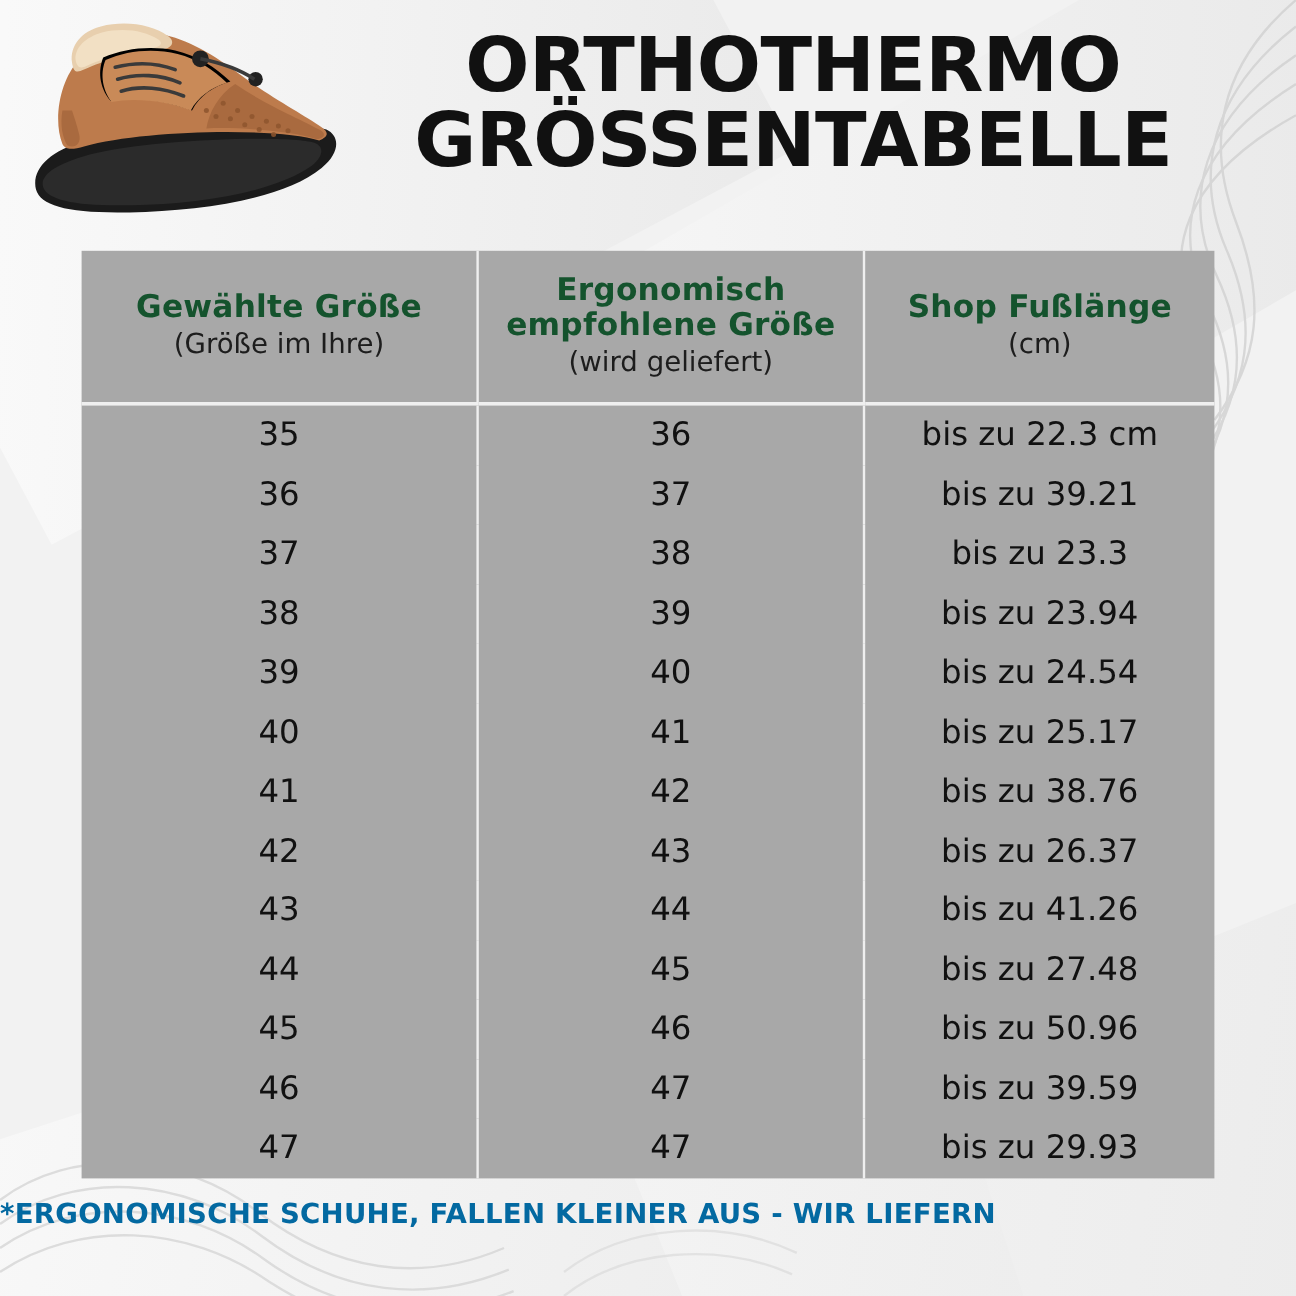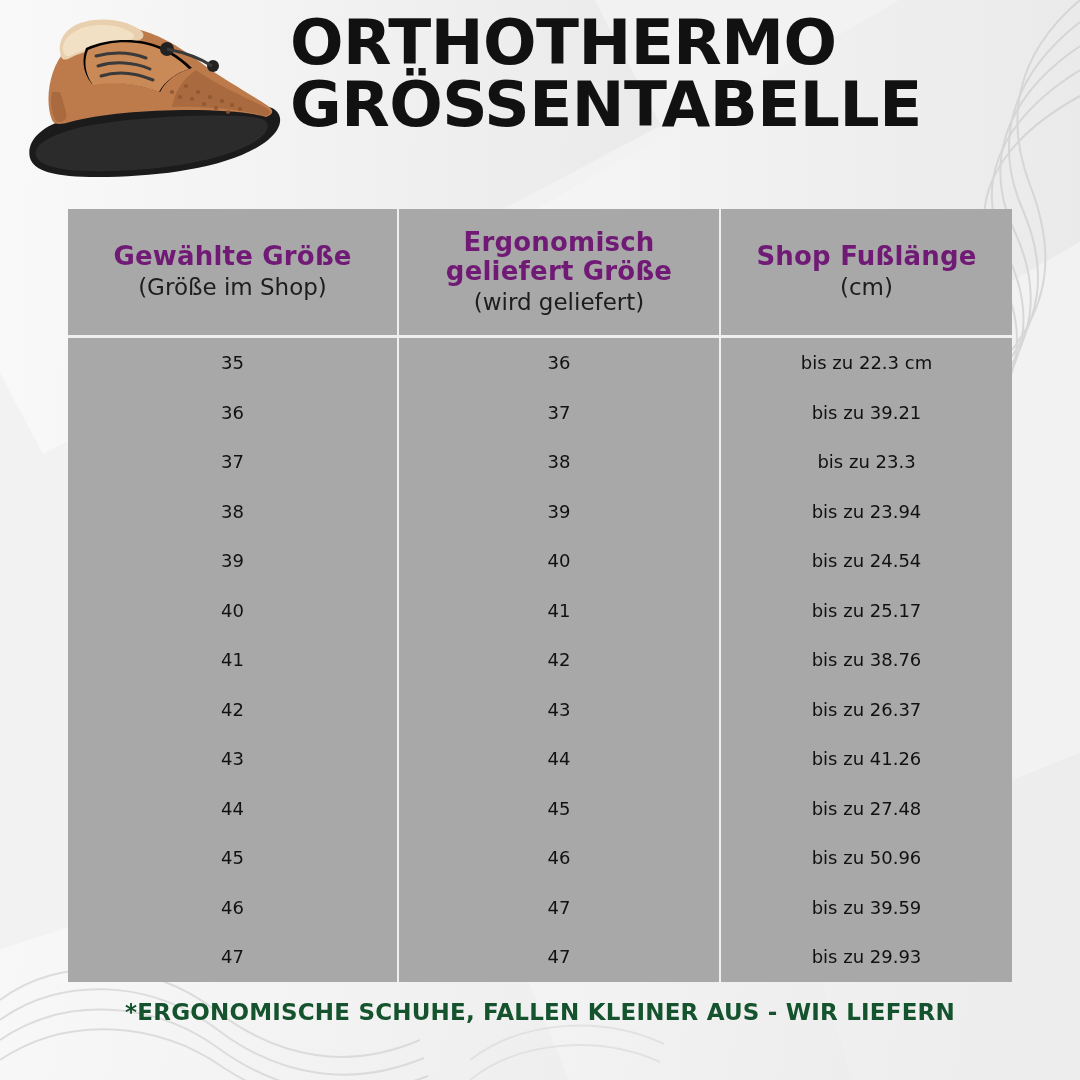--- a/index.html
+++ b/index.html
@@ -69,22 +69,22 @@
   }
   .shoe-wrap {
     width: 290px;
     height: 190px;
     position: relative;
     flex: none;
   }
   .title-wrap {
     flex: 1;
     padding-right: 48px;
-    padding-top: 12px;
-    text-align: left;
+    padding-top: 24px;
+    text-align: center;
   }
   .title-line {
     font-family: "DejaVu Sans", sans-serif;
     font-weight: bold;
     font-size: 63px;
     line-height: 0.98;
     letter-spacing: -0.5px;
     color: #111111;
     white-space: nowrap;
   }
@@ -113,56 +113,55 @@
     padding: 4px 6px;
   }
   .col-1 { width: 330px; }
   .col-2 { width: 322px; }
   .col-3 { width: 292px; }
 
   .th-main {
     font-family: "DejaVu Sans", sans-serif;
     font-weight: bold;
     font-size: 26px;
-    color: #701a75;
+    color: #14532d;
     line-height: 1.14;
     letter-spacing: .2px;
   }
   .th-sub {
     font-family: "DejaVu Sans", sans-serif;
     font-weight: normal;
     font-size: 23px;
     color: #1d1d1d;
     line-height: 1.2;
     margin-top: 2px;
   }
   .table tbody td {
     height: 49.5px;
     text-align: center;
     font-family: "DejaVu Sans", sans-serif;
-    font-size: 18px;
+    font-size: 27px;
     color: #111111;
     padding: 0;
   }
   .table tbody tr td:first-child { border-left: none; }
   .table tbody tr td:last-child { border-right: none; text-align: center; }
   .table thead tr th:first-child { border-left: none; }
   .table thead tr th:last-child { border-right: none; }
 
   
   .footer {
     position: relative;
     z-index: 3;
     margin-top: 16px;
-    text-align: center;
     font-family: "DejaVu Sans", sans-serif;
     font-weight: bold;
     font-size: 23px;
     line-height: 1.22;
-    color: #14532d;
+    color: #0369a1;
     letter-spacing: .2px;
   }
 </style>
 </head>
 <body>
 
 <div class="bg-layer">
   <div class="bg-diag d1"></div>
   <div class="bg-diag d2"></div>
   <div class="bg-diag d3"></div>
@@ -241,24 +240,24 @@
 <table class="table">
   <colgroup>
     <col class="col-1">
       <col class="col-2">
       <col class="col-3">
   </colgroup>
   <thead>
     <tr>
       <th>
         <div class="th-main">Gewählte Größe</div>
-        <div class="th-sub">(Größe im Shop)</div>
+        <div class="th-sub">(Größe im Ihre)</div>
       </th>
       <th>
-        <div class="th-main">Ergonomisch geliefert Größe</div>
+        <div class="th-main">Ergonomisch empfohlene Größe</div>
         <div class="th-sub">(wird geliefert)</div>
       </th>
       <th>
         <div class="th-main">Shop Fußlänge</div>
         <div class="th-sub">(cm)</div>
       </th>
     </tr>
   </thead>
   <tbody id="table-body">
       <tr>

